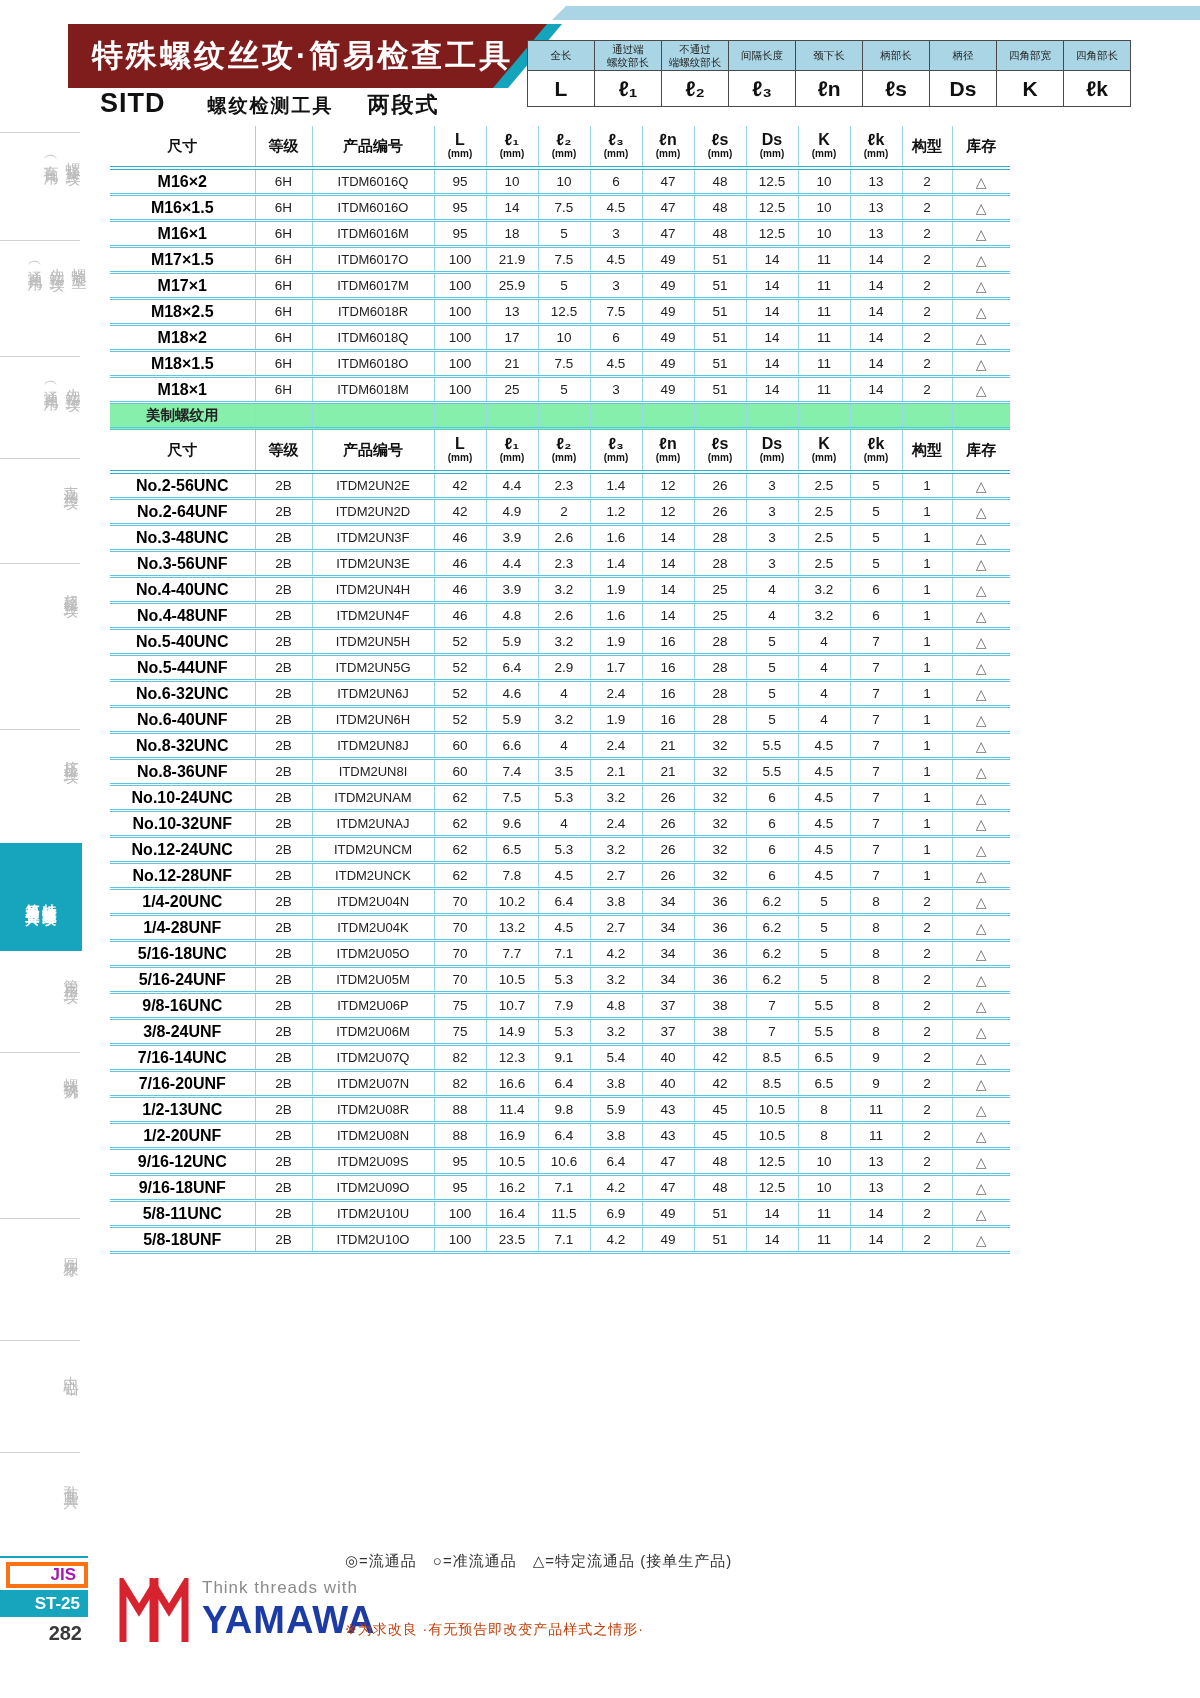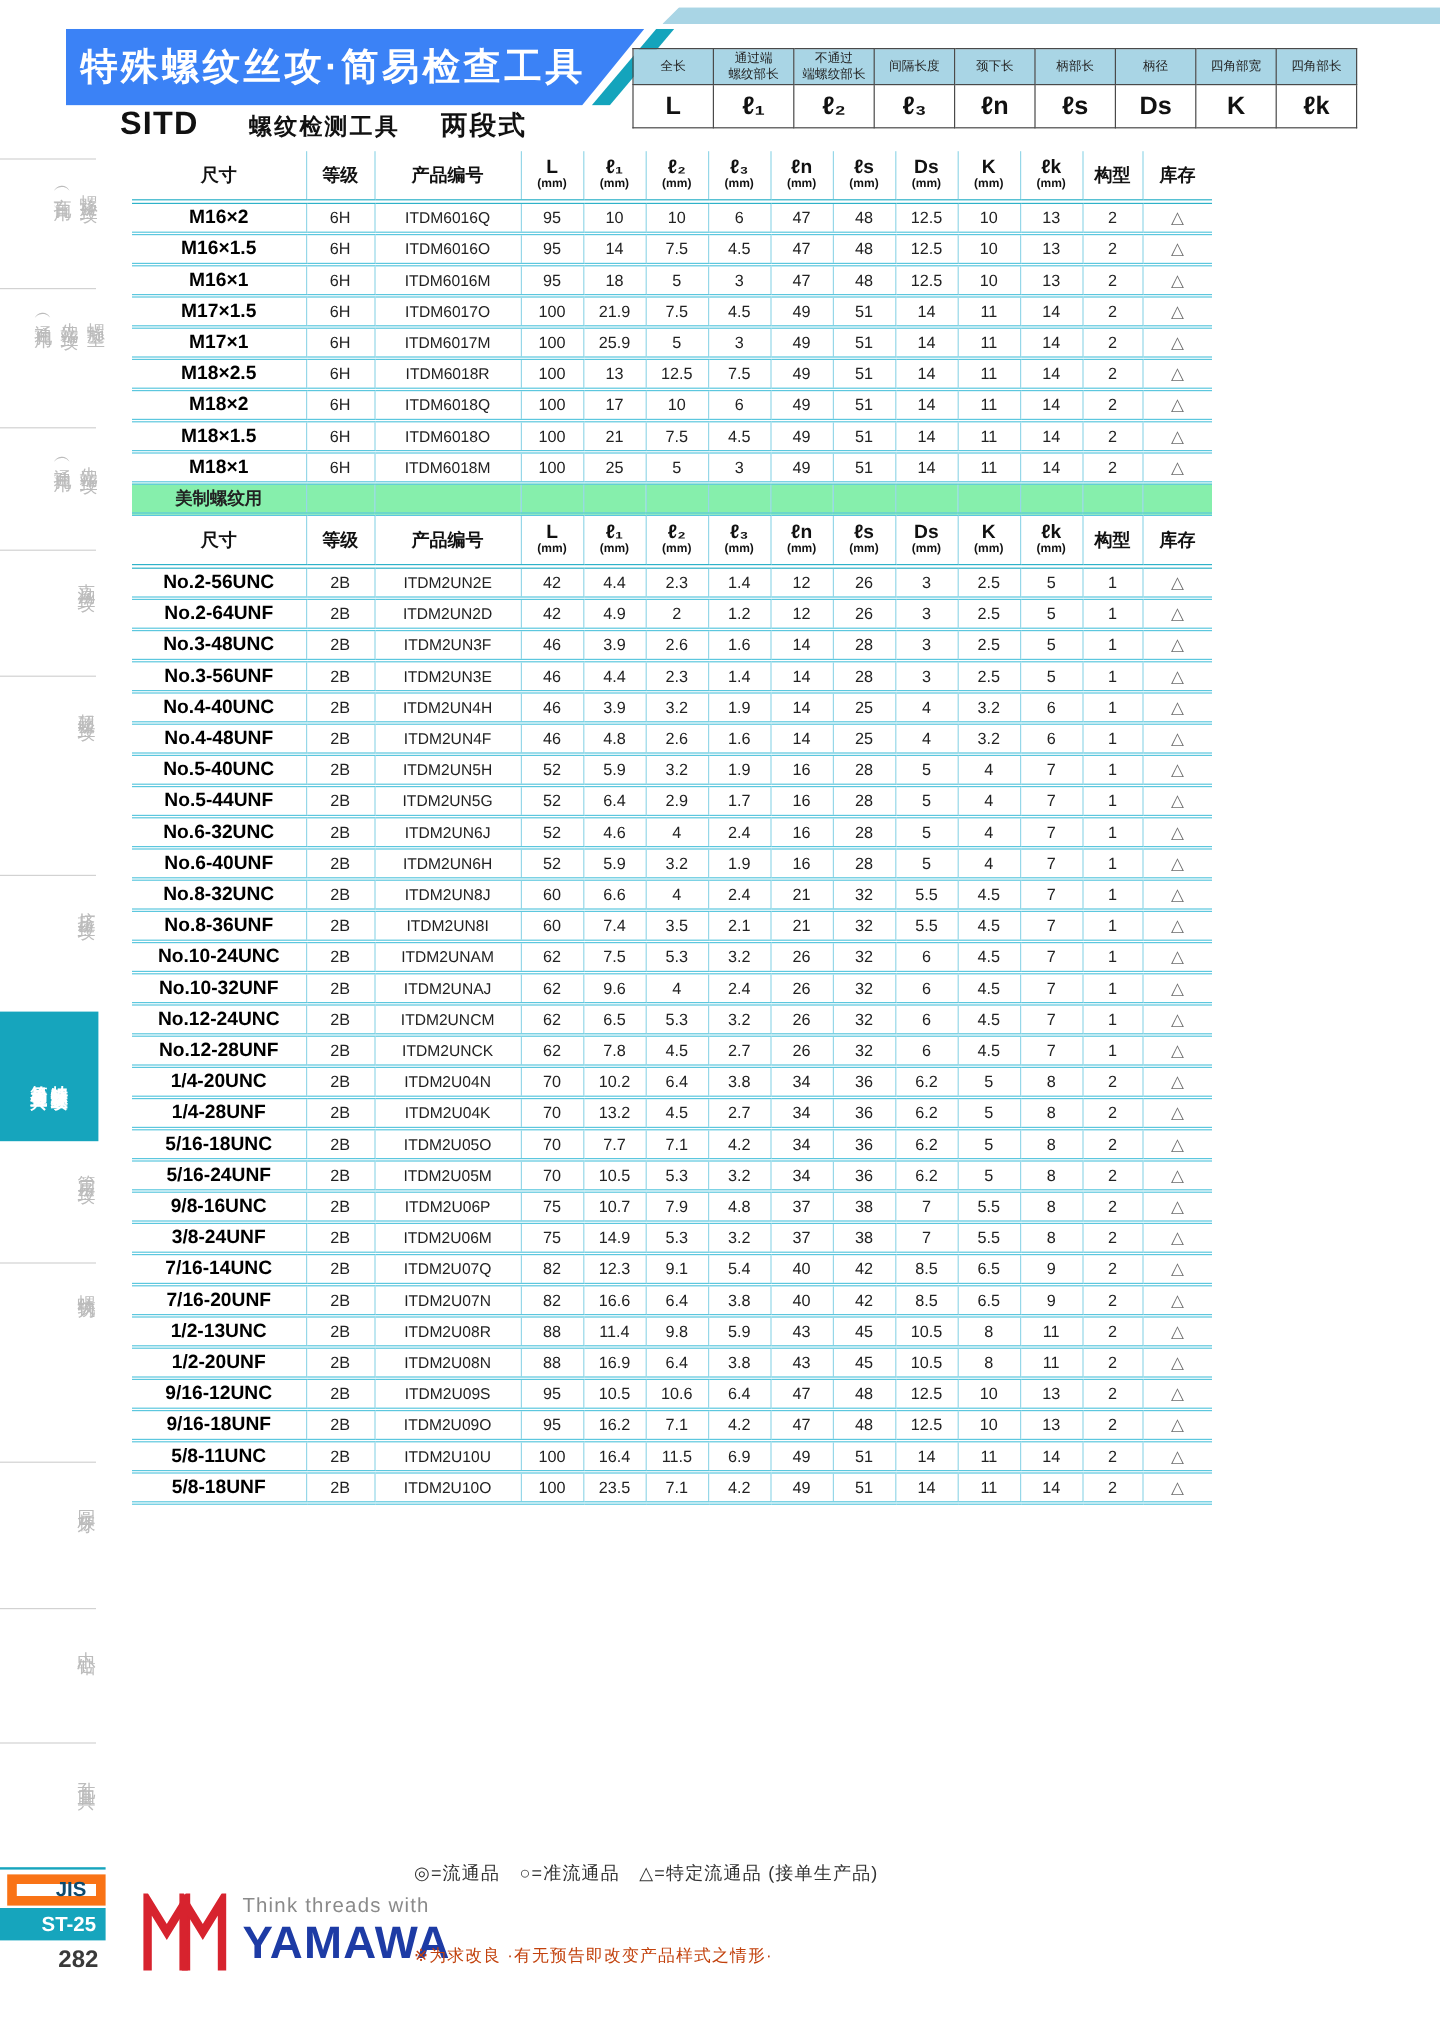--- a/index.html
+++ b/index.html
@@ -4,23 +4,23 @@
 <style>
   html,body { margin:0; padding:0; background:#ffffff; }
   .page {
     position:relative; width:1200px; height:1698px; background:#fff;
     font-family:"Liberation Sans","DejaVu Sans",sans-serif; overflow:hidden;
   }
 
   
   .top-band { position:absolute; top:6px; left:552px; right:0; height:14px;
     background:#a9d5e5; clip-path:polygon(14px 0,100% 0,100% 100%,0 100%); }
-  .banner { position:absolute; top:24px; left:55px; width:482px; height:64px;
-    background:#3b82f6; clip-path:polygon(0 0,100% 0,calc(100% - 52px) 100%,0 100%);
-    display:flex; align-items:center; padding-left:12px; box-sizing:border-box; }
+  .banner { position:absolute; top:24px; left:68px; width:482px; height:64px;
+    background:#7f1d1d; clip-path:polygon(0 0,100% 0,calc(100% - 52px) 100%,0 100%);
+    display:flex; align-items:center; padding-left:24px; box-sizing:border-box; }
   .banner-title { color:#fff; font-size:31px; font-weight:bold; letter-spacing:3px; white-space:nowrap; }
   .banner-stripe { position:absolute; top:24px; left:483px; width:96px; height:64px;
     background:#14a4bc; clip-path:polygon(64px 0,79px 0,25px 100%,10px 100%); }
 
   
   .legend-wrap { position:absolute; left:527px; top:40px; }
   .legend-wrap table { border-collapse:collapse; table-layout:fixed; }
   .legend-wrap td { border:1px solid #4a4a4a; text-align:center; vertical-align:middle; }
   .legend-wrap td.lh { background:#a9d5e5; width:62px; height:27px; font-size:10.5px;
     color:#222; white-space:pre-line; line-height:1.15; padding:1px 2px; }
@@ -55,23 +55,23 @@
   .side-item span { display:block; }
   .side-active-box { position:absolute; left:0; top:843px; width:82px; height:108px;
     background:#16a5bd; display:flex; align-items:center; justify-content:center; }
   .side-active-text { writing-mode:vertical-rl; text-orientation:mixed; color:#fff;
     font-size:14px; font-weight:bold; letter-spacing:1.5px; line-height:17px; }
   .side-active-text span { display:block; }
 
   
   .jis-line { position:absolute; left:0; top:1556px; width:88px; height:2px; background:#16a5bd; }
   .jis-box { position:absolute; left:6px; top:1562px; width:82px; height:26px;
-    border:8px solid #f97316; background:#fff; box-sizing:border-box;
+    border:4px solid #f97316; background:#fff; box-sizing:border-box;
     display:flex; align-items:center; justify-content:flex-end; padding-right:8px;
-    color:#0c4a6e; font-weight:bold; font-size:17px; }
+    color:#a21caf; font-weight:bold; font-size:17px; }
   .st-box { position:absolute; left:0; top:1590px; width:88px; height:27px; background:#16a5bd;
     color:#fff; font-weight:bold; font-size:17px; display:flex; align-items:center;
     justify-content:flex-end; padding-right:8px; box-sizing:border-box; }
   .page-num { position:absolute; left:0; top:1622px; width:82px; text-align:right;
     font-size:20px; font-weight:bold; color:#3a3a3a; }
 
   .logo { position:absolute; left:118px; top:1578px; display:flex; align-items:flex-start; }
   .logo-text { margin-left:12px; }
   .logo-tag { color:#8a8a8a; font-size:17px; letter-spacing:1px; }
   .logo-name { color:#1d3ba5; font-size:38px; font-weight:bold; letter-spacing:1px; line-height:1.0; margin-top:3px; }

